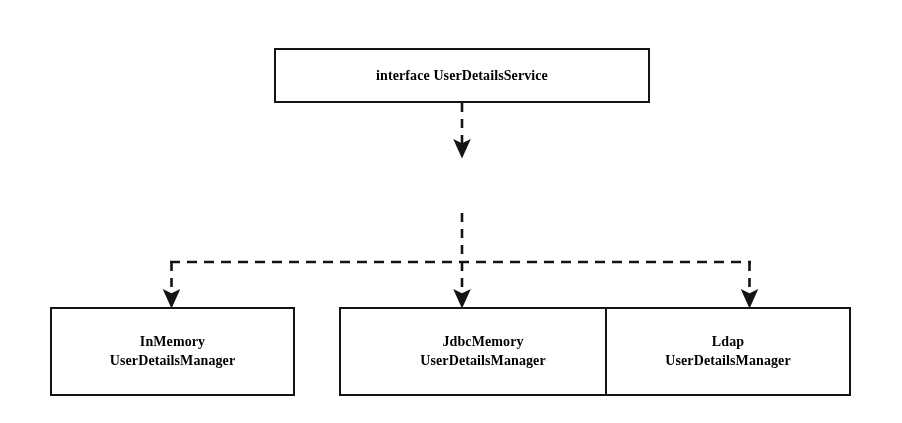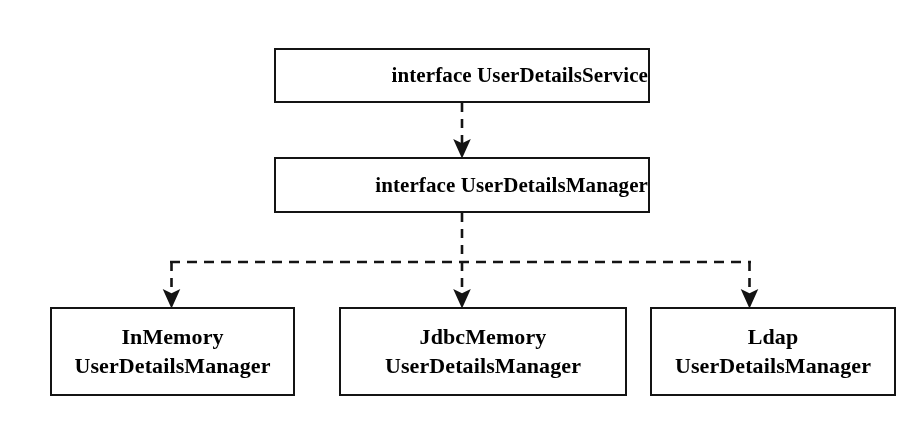--- a/index.html
+++ b/index.html
@@ -40,25 +40,24 @@
     color: #000000;
     font-weight: bold;
     letter-spacing: 0.1px;
   }
   .node .line {
     display: block;
     white-space: nowrap;
     line-height: 1.26;
   }
   .node.iface {
-    font-size: 21px;
-    align-items: flex-end;
+    font-size: 14px;
   }
   .node.impl {
-    font-size: 22px;
+    font-size: 14px;
   }
   .node.impl .line-1 {
     margin-bottom: 1px;
   }
 </style>
 </head>
 <body>
 
 <div id="canvas">
 
@@ -88,32 +87,29 @@
     <g>
       <line x1="749.5" y1="262" x2="749.5" y2="296" stroke="#141414" stroke-width="2.6" stroke-dasharray="9 7"></line>
       <polygon points="749.5,308.5 740.7,289 749.5,293.2 758.3,289" fill="#141414"></polygon>
     </g>
   </svg>
 
   <div class="node iface" id="node-0" style="left: 274px; top: 48px; width: 376px; height: 55px;">
     <span class="line line-1">interface UserDetailsService</span>
   </div>
 
-  <div class="node iface" id="node-1" style="left: 274px; top: 157px; width: 376px; height: 56px;">
-    <span class="line line-1">interface UserDetailsManager</span>
-  </div>
 
   <div class="node impl" id="node-2" style="left: 50px; top: 307px; width: 245px; height: 89px;">
     <span class="line line-1">InMemory</span>
     <span class="line line-2">UserDetailsManager</span>
   </div>
 
   <div class="node impl" id="node-3" style="left: 339px; top: 307px; width: 288px; height: 89px;">
     <span class="line line-1">JdbcMemory</span>
     <span class="line line-2">UserDetailsManager</span>
   </div>
 
-  <div class="node impl" id="node-4" style="left: 650px; top: 307px; width: 246px; height: 89px;">
+  <div class="node impl" id="node-4" style="left: 605px; top: 307px; width: 246px; height: 89px;">
     <span class="line line-1">Ldap</span>
     <span class="line line-2">UserDetailsManager</span>
   </div>
 
 </div>
 
 </body></html>

